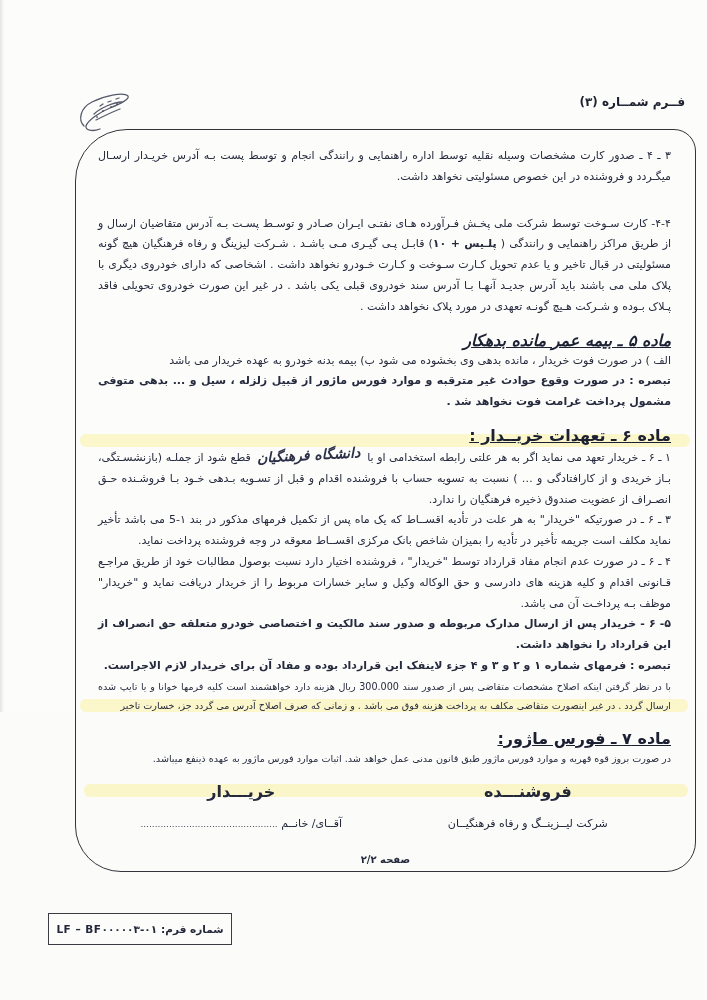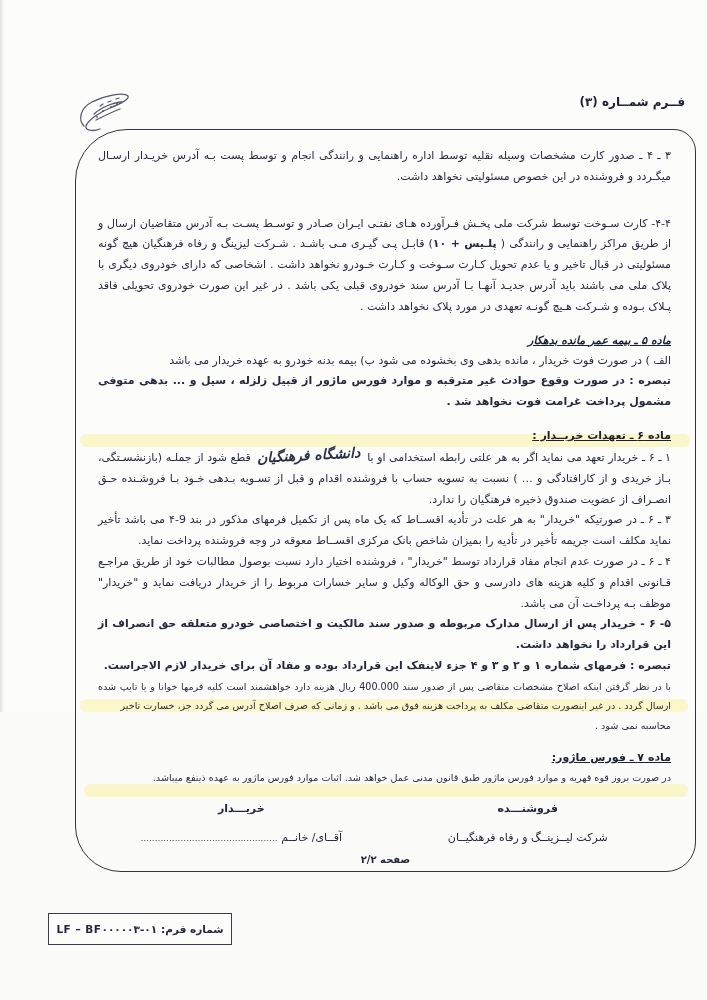--- a/index.html
+++ b/index.html
@@ -21,33 +21,33 @@
   .contract-box{
     position:absolute;left:75px;top:129px;width:621px;height:743px;
     border:1.7px solid #33343a;
     border-radius:52px 22px 30px 46px;
     box-sizing:border-box;
     padding:16px 24px 10px 22px;
     direction:rtl;
   }
   .p{font-size:11px;line-height:20.8px;text-align:justify;margin:0;color:#262a3d;}
   .p.sp{margin-top:26px;}
-  .heading{font-size:11px;font-weight:bold;text-decoration:underline;margin-top:12px;line-height:21px;color:#1c2033;}
+  .heading{font-size:16px;font-weight:bold;text-decoration:underline;margin-top:12px;line-height:21px;color:#1c2033;}
   .heading.slant{font-style:italic;}
   .italic{}
   .bold{font-weight:bold;}
   .small{font-size:9.6px;line-height:19.5px;}
   .handwritten{
     font-style:italic;font-weight:bold;font-size:14px;letter-spacing:1px;
     display:inline-block;transform:rotate(-3deg) translateY(-1px);color:#2c3047;
     padding:0 3px;
   }
   .sig-row{display:flex;direction:rtl;margin-top:14px;}
   .sig-col{flex:0 0 50%;text-align:center;}
-  .sig-title{font-size:11px;font-weight:bold;letter-spacing:1px;}
+  .sig-title{font-size:16px;font-weight:bold;letter-spacing:1px;}
   .sig-name{font-size:11px;margin-top:16px;}
   .dots{letter-spacing:.5px;font-size:9px;color:#3a3e52;}
   .page-number{position:absolute;bottom:6px;left:0;width:100%;text-align:center;
     font-size:10px;font-weight:bold;color:#23273a;}
 
   .form-number-box{
     position:absolute;left:48px;top:913px;width:182px;height:30px;
     border:1.4px solid #3c3d44;
     display:flex;align-items:center;justify-content:center;
     font-size:10.5px;font-weight:bold;direction:rtl;gap:4px;background:#fcfcfb;
@@ -95,31 +95,30 @@
 
     <p class="p italic">الف ) در صورت فوت خریدار ، مانده بدهی وی بخشوده می شود   ب)   بیمه بدنه خودرو  به عهده خریدار می باشد</p>
 
     <p class="p italic bold">تبصره :  در صورت وقوع حوادث غیر مترقبه و موارد فورس ماژور از قبیل زلزله ، سیل و ... بدهی متوفی  مشمول پرداخت غرامت فوت  نخواهد شد .</p>
 
     <p class="p heading">ماده ۶ ـ تعهدات خریــدار :</p>
 
     <p class="p"><span>۱ ـ ۶ ـ خریدار تعهد می نماید اگر به هر علتی رابطه استخدامی او با </span><span class="handwritten">دانشگاه فرهنگیان</span><span>  قطع شود از جملـه  (بازنشسـتگی، بـاز خریدی و از کارافتادگی و … ) نسبت به تسویه حساب با فروشنده اقدام و قبل از تسـویه بـدهی خـود بـا فروشـنده حـق انصـراف از عضویت صندوق ذخیره فرهنگیان را ندارد.</span></p>
 
 
-    <p class="p">۳ ـ ۶ ـ در صورتیکه "خریدار" به هر علت در تأدیه اقســاط که یک ماه پس از تکمیل فرمهای مذکور در بند 9-۴ می باشد تأخیر نماید مکلف است جریمه تأخیر در تأدیه را بمیزان شاخص بانک مرکزی اقســاط معوقه در وجه فروشنده پرداخت نماید.</p>
+    <p class="p">۳ ـ ۶ ـ در صورتیکه "خریدار" به هر علت در تأدیه اقســاط که یک ماه پس از تکمیل فرمهای مذکور در بند ۱-5 می باشد تأخیر نماید مکلف است جریمه تأخیر در تأدیه را بمیزان شاخص بانک مرکزی اقســاط معوقه در وجه فروشنده پرداخت نماید.</p>
 
     <p class="p">۴ ـ ۶ ـ در صورت عدم انجام مفاد قرارداد توسط "خریدار" ، فروشنده اختیار دارد نسبت بوصول مطالبات خود از طریق مراجـع قـانونی اقدام و کلیه هزینه های دادرسی و حق الوکاله وکیل و سایر خسارات مربوط را از خریدار دریافت نماید و "خریدار" موظف بـه پرداخـت آن می باشد.</p>
 
     <p class="p bold">۵- ۶ - خریدار پس از ارسال مدارک مربوطه و صدور سند مالکیت و اختصاصی خودرو متعلقه  حق انصراف از این قرارداد را نخواهد داشت.</p>
 
     <p class="p bold">تبصره : فرمهای شماره ۱ و ۲ و ۳ و ۴ جزء لاینفک این قرارداد بوده و مفاد آن برای خریدار لازم الاجراست.</p>
 
 
-    <p class="p small">با در نظر گرفتن اینکه اصلاح مشخصات متقاضی پس از صدور سند 400.000 ریال هزینه دارد خواهشمند است کلیه فرمها خوانا و یا تایپ شده ارسال گردد . در غیر اینصورت متقاضی مکلف به پرداخت هزینه فوق می باشد .  و زمانی که صرف اصلاح آدرس می گردد جز، خسارت تاخیر</p>
-    <p class="p small">محاسبه نمی شود .</p>
+    <p class="p small">با در نظر گرفتن اینکه اصلاح مشخصات متقاضی پس از صدور سند 300.000 ریال هزینه دارد خواهشمند است کلیه فرمها خوانا و یا تایپ شده ارسال گردد . در غیر اینصورت متقاضی مکلف به پرداخت هزینه فوق می باشد .  و زمانی که صرف اصلاح آدرس می گردد جز، خسارت تاخیر</p>
 
     <p class="p heading">ماده ۷ ـ فورس ماژور:</p>
 
     <p class="p small">در صورت بروز قوه قهریه و موارد فورس ماژور طبق قانون مدنی عمل خواهد شد. اثبات موارد فورس ماژور به عهده ذینفع میباشد.</p>
 
     <div class="sig-row">
       <div class="sig-col">
         <div class="sig-title">فروشنـــده</div>
         <div class="sig-name">شرکت لیــزینــگ و رفاه فرهنگیــان</div>
       </div>

